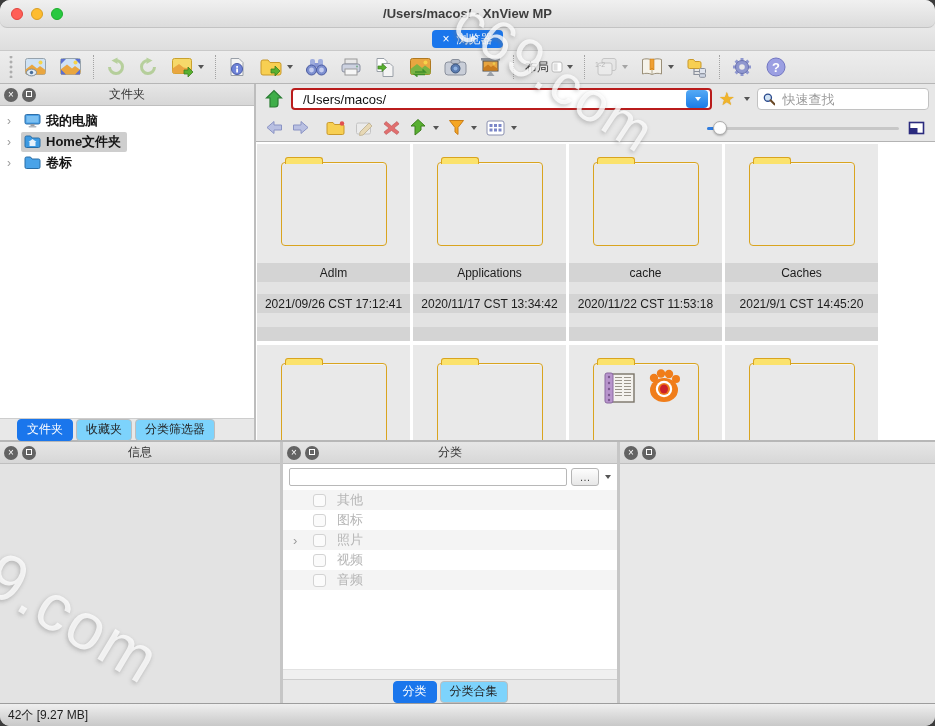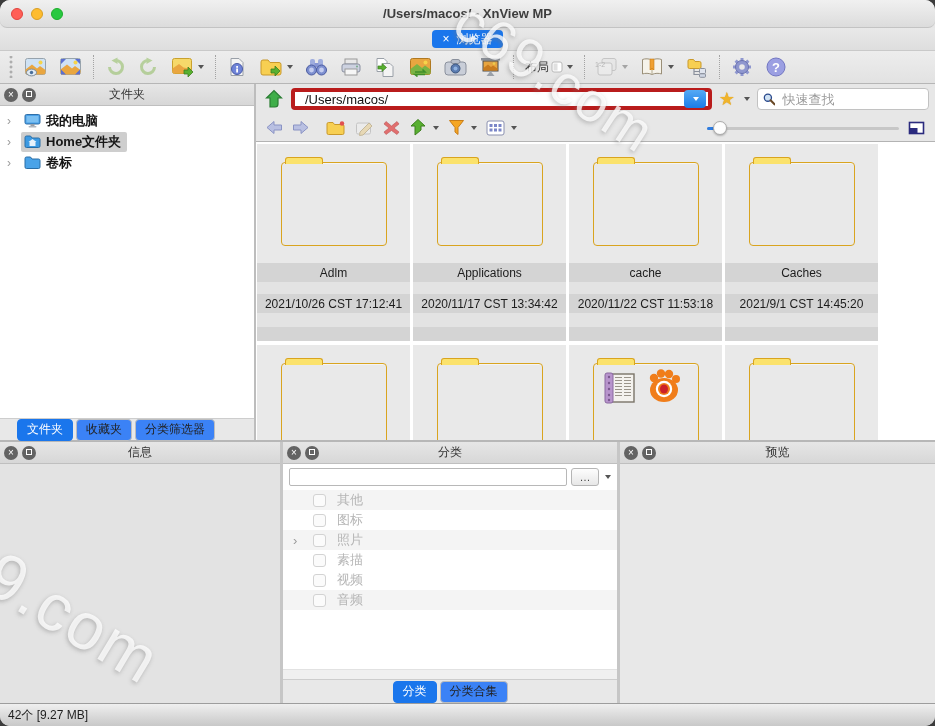--- a/index.html
+++ b/index.html
@@ -36,27 +36,27 @@
   .phead{height:22px;background:linear-gradient(#e6e6e6,#d7d7d7);border-bottom:1px solid #bfbfbf;display:flex;align-items:center;padding:0 4px;position:relative;flex:none;}
   .ptitle{position:absolute;left:0;right:0;text-align:center;font-size:12px;color:#333;}
   .pbtn{width:14px;height:14px;border-radius:50%;background:#636363;color:#fff;font-size:10px;line-height:13px;text-align:center;margin-right:4px;z-index:1;}
   .pbtn .sq{display:block;width:6px;height:6px;border:1px solid #fff;margin:3px auto;}
   .tree{flex:1;background:#fff;padding-top:4px;overflow:hidden;}
   .trow{height:21px;display:flex;align-items:center;padding-left:7px;font-size:13px;font-weight:700;color:#161616;}
   .tchev{width:14px;color:#9b9b9b;font-size:12px;font-weight:400;}
   .hl{display:flex;align-items:center;gap:5px;padding:1px 6px 1px 3px;border-radius:2px;}
   .hl.sel{background:#cecece;}
   .side-tabs{height:22px;background:#e8e8e8;border-top:1px solid #cdcdcd;display:flex;align-items:center;padding-left:17px;gap:3px;flex:none;}
-  .stab{font-size:12px;padding:1px 9px 2px;border-radius:4px;background:#3b82f6;border:1px solid #bdbdbd;color:#222;}
+  .stab{font-size:12px;padding:1px 9px 2px;border-radius:4px;background:#7dd3fc;border:1px solid #bdbdbd;color:#222;}
   .stab.active{background:#1a76ec;border-color:#1a76ec;color:#fff;}
 
   
   .browser{flex:1;display:flex;flex-direction:column;min-width:0;}
   .address-row{height:30px;background:#e7e7e7;display:flex;align-items:center;gap:7px;padding:0 6px 0 8px;flex:none;}
-  .path-wrap{flex:1;height:22px;background:#fff;border:4px solid #b91c1c;border-radius:4px;display:flex;align-items:center;padding:0 2px 0 8px;}
+  .path-wrap{flex:1;height:22px;background:#fff;border:2px solid #b91c1c;border-radius:4px;display:flex;align-items:center;padding:0 2px 0 8px;}
   .path-input{border:none;outline:none;flex:1;font-size:13px;color:#111;background:transparent;font-family:inherit;}
   .path-btn{width:22px;height:18px;border-radius:4px;background:linear-gradient(#55aaf5,#1b7ce8);display:flex;align-items:center;justify-content:center;}
   .path-btn .chev{border-top-color:#fff;}
   .star{color:#f0b42c;font-size:18px;line-height:1;text-shadow:0 0 1px #c8901c;}
   .search{width:172px;height:22px;background:#fff;border:1px solid #c2c2c2;border-radius:4px;display:flex;align-items:center;gap:5px;padding:0 5px;}
   .search input{border:none;outline:none;width:100%;font-size:13px;color:#555;background:transparent;font-family:inherit;}
   .search input::placeholder{color:#9a9a9a;}
 
   .tools-row{height:28px;background:#e7e7e7;border-bottom:1px solid #b3b3b3;display:flex;align-items:center;gap:9px;padding:0 10px;flex:none;}
   .slider{margin-left:auto;width:192px;position:relative;height:14px;}
@@ -428,21 +428,21 @@
       </div>
 
       <div class="grid">
         <div class="grow">
           <div class="cell">
             <div class="thumb">
                 <span class="folder"></span>
               </div>
             <div class="namerow">Adlm</div>
             <div class="sp1"></div>
-            <div class="daterow">2021/10/26 CST 17:12:41</div>
+            <div class="daterow">2021/09/26 CST 17:12:41</div>
             <div class="sp2"></div>
             <div class="cfoot"></div>
           </div>
           <div class="cell">
             <div class="thumb">
                 <span class="folder"></span>
               </div>
             <div class="namerow">Applications</div>
             <div class="sp1"></div>
             <div class="daterow">2020/11/17 CST 13:34:42</div>
@@ -566,24 +566,20 @@
             <span class="cbox"></span>
             <span>图标</span>
           </div>
         <div class="cat-row alt">
             <span class="cat-exp">›</span>
             <span class="cbox"></span>
             <span>照片</span>
           </div>
         <div class="cat-row">
             <span class="cbox"></span>
-            <span>素描</span>
-          </div>
-        <div class="cat-row">
-            <span class="cbox"></span>
             <span>视频</span>
           </div>
         <div class="cat-row alt">
             <span class="cbox"></span>
             <span>音频</span>
           </div>
       </div>
       <div class="cat-fill"></div>
       <div class="cat-strip"></div>
       <div class="cat-tabs">
@@ -591,21 +587,20 @@
         <span class="stab">分类合集</span>
       </div>
     </div>
 
     <div class="panel p-prev">
       <div class="phead">
         <span class="pbtn">×</span>
         <span class="pbtn">
             <span class="sq"></span>
           </span>
-        <span class="ptitle">预览</span>
       </div>
       <div class="pbody-gray2"></div>
     </div>
   </div>
 
   <div class="statusbar">
     <span>42个 [9.27 MB]</span>
   </div>
 
   <div class="wm wm1">c69.com</div>

